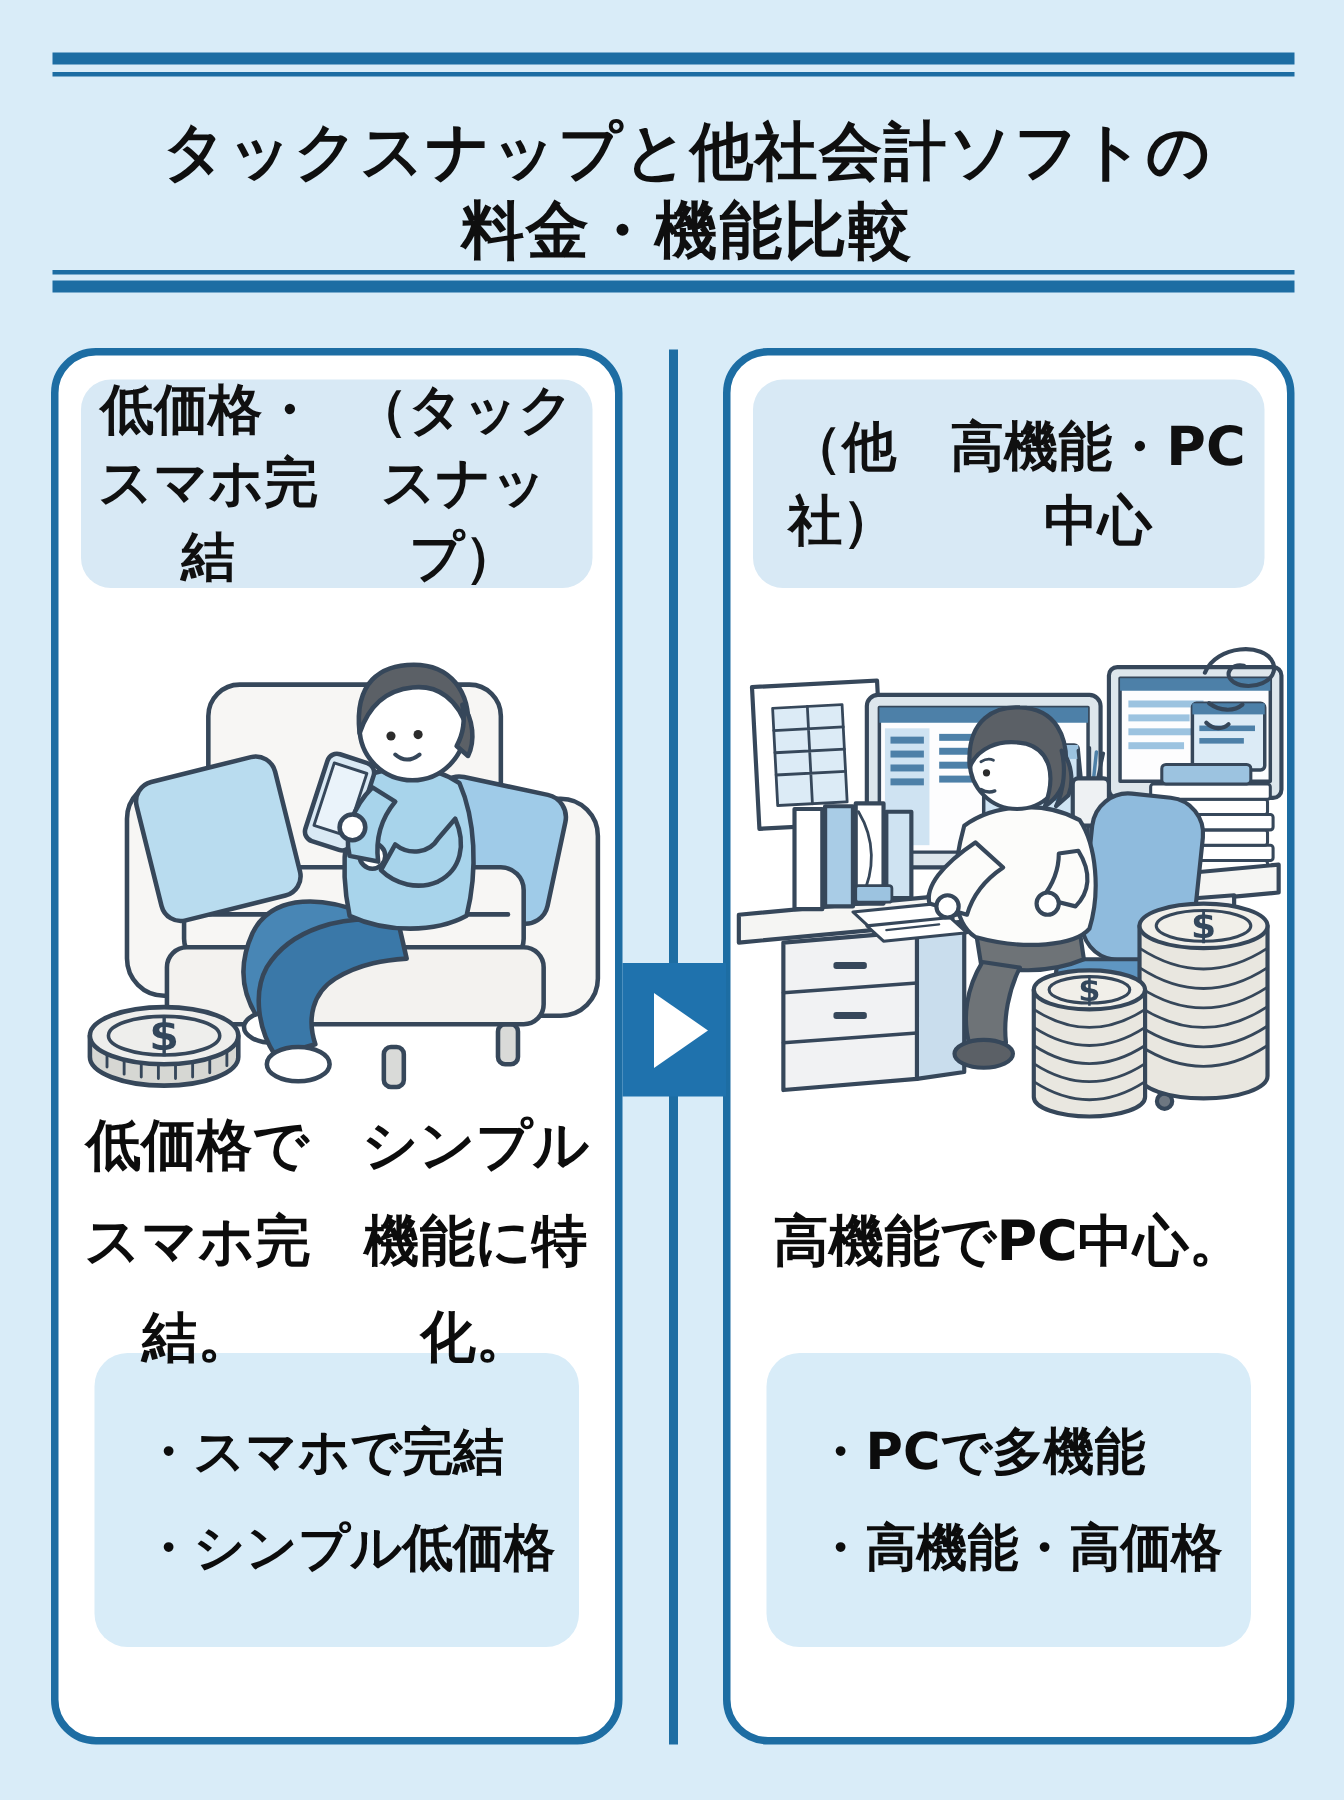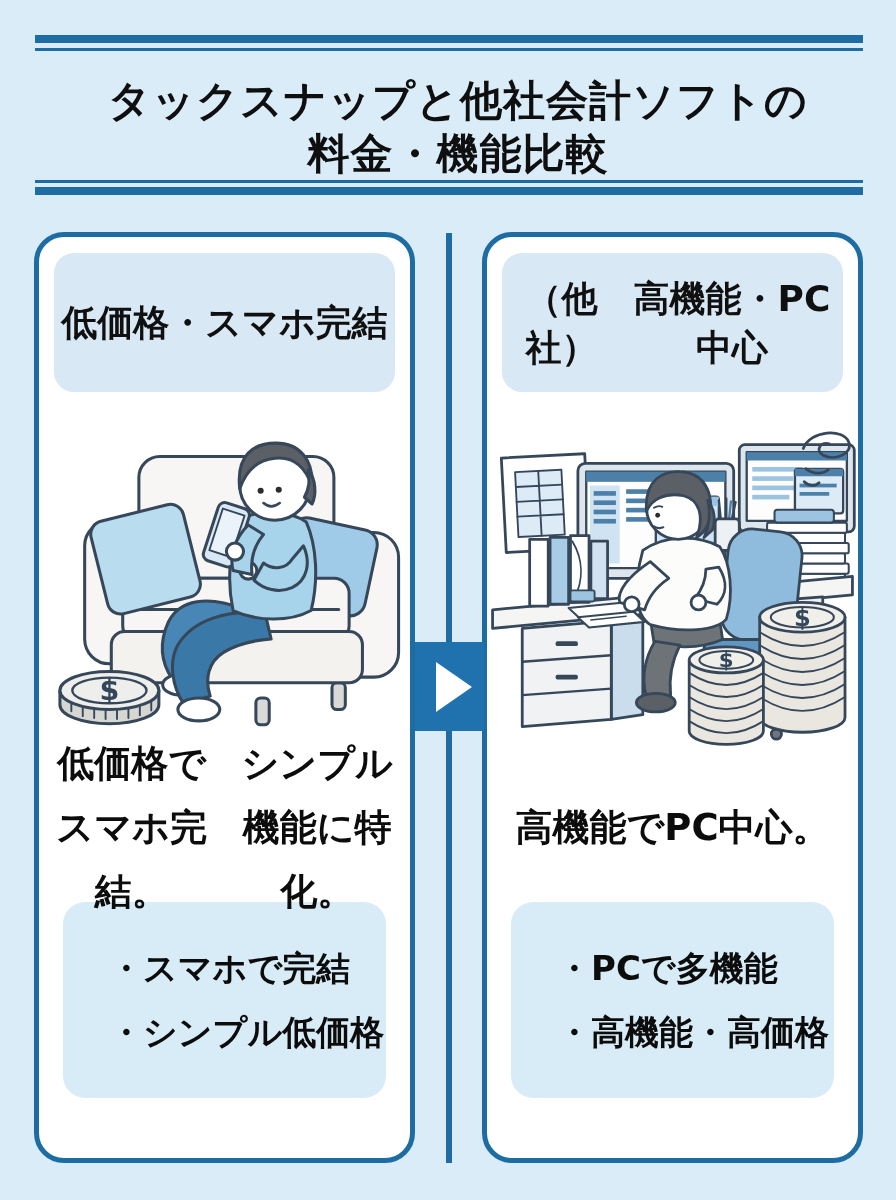--- a/index.html
+++ b/index.html
@@ -34,21 +34,21 @@
   }
   .illustration{height:368px;margin-top:6px;display:flex;align-items:center;justify-content:center;}
   .illustration svg{display:block;}
   .card-desc{
     height:124px;display:flex;flex-direction:row;justify-content:center;align-items:center;
     font-size:37px;font-weight:bold;line-height:64px;color:#0c0c0c;text-align:center;
   }
   .bullet-box{
     margin:12px 24px 16px;height:196px;background:#d8ecf8;border-radius:22px;
     display:flex;flex-direction:column;justify-content:center;
-    padding-left:46px;box-sizing:border-box;
+    padding-left:32px;box-sizing:border-box;
     font-size:34px;font-weight:bold;line-height:64px;color:#0c0c0c;
   }
   .arrow-box{
     position:absolute;left:415px;top:642px;width:69px;height:89px;background:#1f72ad;
     display:flex;align-items:center;justify-content:center;z-index:5;
   }
   .arrow-triangle{
     width:0;height:0;margin-left:8px;
     border-top:25px solid transparent;border-bottom:25px solid transparent;
     border-left:36px solid #ffffff;
@@ -69,20 +69,21 @@
   </h1>
 
   <div class="rule rule-bottom-thin"></div>
   <div class="rule rule-bottom-thick"></div>
 
   <div class="divider-line"></div>
 
   <section class="card card-left">
     <div class="card-header">
       <span>低価格・スマホ完結</span>
+      <span>（タックスナップ）</span>
     </div>
 
     <div class="illustration">
       <svg viewBox="0 0 390 368" width="371" height="358">
         <g fill="none" stroke="#36475a" stroke-width="3.2" stroke-linecap="round" stroke-linejoin="round">
           <g>
             <rect x="105" y="52" width="205" height="128" rx="22" fill="#f7f6f4"></rect>
             <rect x="48" y="120" width="64" height="150" rx="26" fill="#f7f6f4"></rect>
             <rect x="312" y="132" width="66" height="152" rx="26" fill="#f7f6f4"></rect>
             <rect x="95" y="284" width="14" height="28" rx="5" fill="#d9dad8"></rect>

